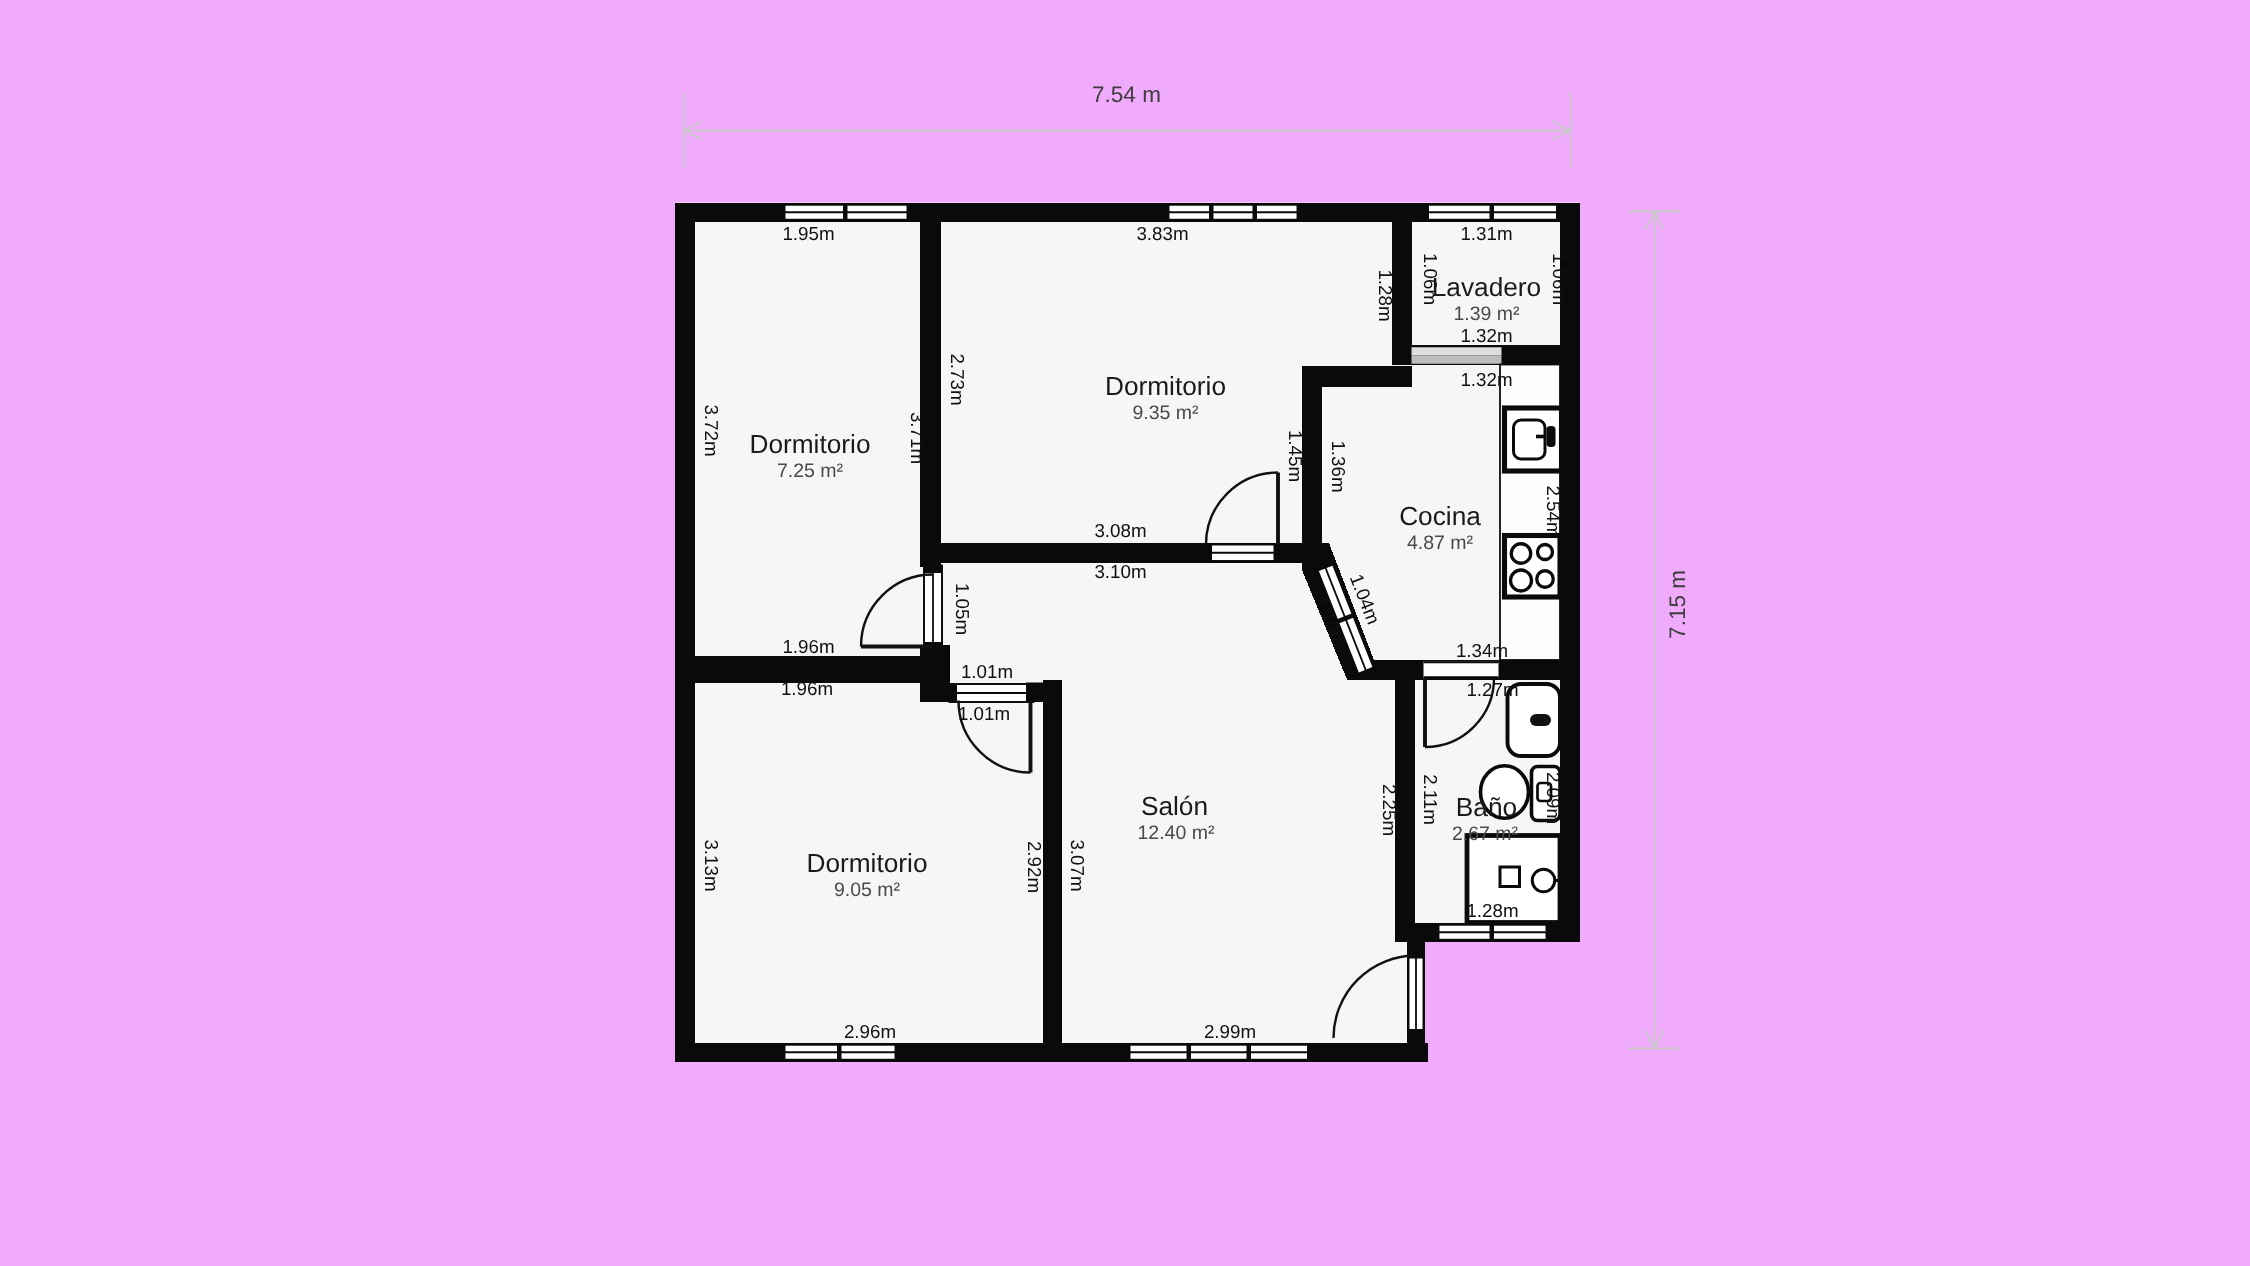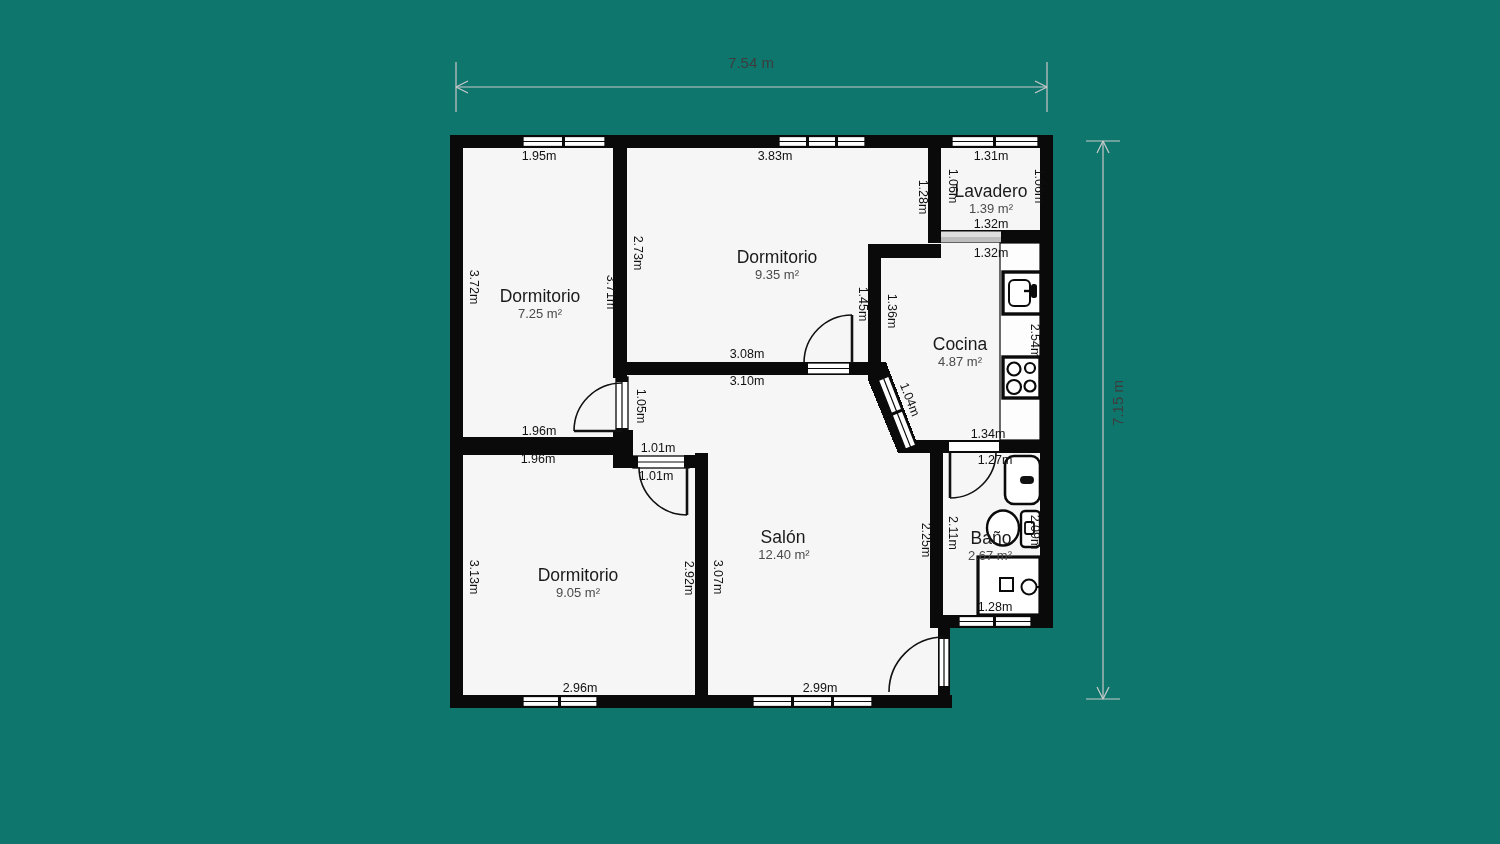--- a/index.html
+++ b/index.html
@@ -1,16 +1,16 @@
 <!DOCTYPE html>
 <html><head>
 <meta charset="utf-8">
 <style>
   html,body{margin:0;padding:0;background:#ffffff;}
-  .stage{position:relative;width:1500px;height:844px;background:#0f766e;overflow:hidden;}
+  .stage{position:relative;width:1500px;height:844px;background:#f0abfc;overflow:hidden;}
   svg{display:block;font-family:"Liberation Sans","DejaVu Sans",sans-serif;}
   .room-name{font-size:17.5px;fill:#1a1a1a;text-anchor:middle;}
   .room-area{font-size:13px;fill:#4a4a4a;text-anchor:middle;}
   .dim{font-size:12.5px;fill:#111111;text-anchor:middle;}
   .overall-dim{font-size:15px;fill:#3d3d3d;text-anchor:middle;}
   .wall{fill:#0a0a0a;}
   .winband{fill:#ffffff;stroke:#0a0a0a;stroke-width:1.3;}
   .winline{stroke:#0a0a0a;stroke-width:1.2;}
   .windiv{fill:#0a0a0a;}
   .arc{fill:none;stroke:#111111;stroke-width:1.6;}

